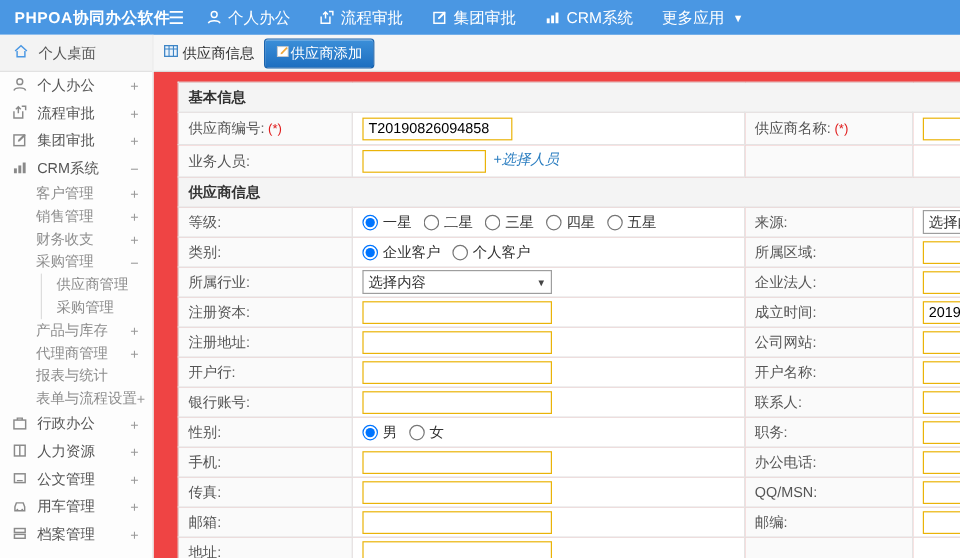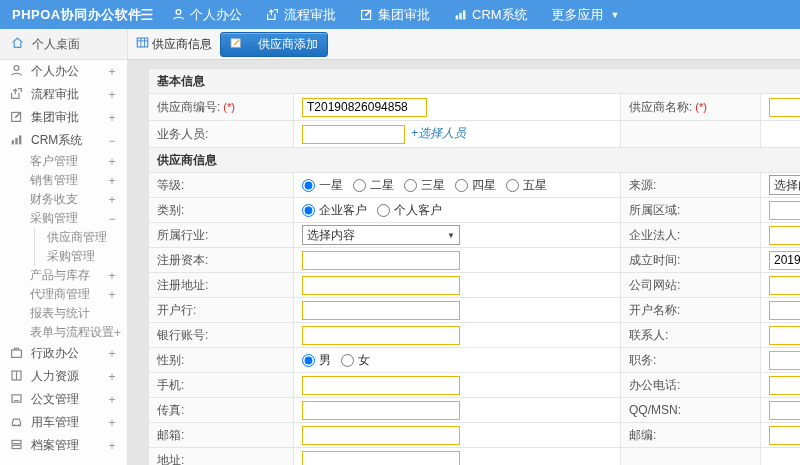--- a/index.html
+++ b/index.html
@@ -30,24 +30,24 @@
   .side-sub { height:19px; display:flex; align-items:center; padding:0 10px 0 30px; color:#8c8c8c; font-size:12px; cursor:pointer; }
   .side-sub .lbl { flex:1; white-space:nowrap; }
   .subsub-wrap { border-left:1px solid #ddd; margin-left:34px; }
   .side-subsub { height:19px; display:flex; align-items:center; padding-left:12px; color:#8c8c8c; cursor:pointer; white-space:nowrap; }
 
   
   .main { flex:1; display:flex; flex-direction:column; overflow:hidden; }
   .tabstrip { height:31px; background:#f6f6f6; border-bottom:1px solid #d9d9d9;
     display:flex; align-items:center; padding-left:8px; gap:8px; }
   .tab-plain { display:flex; align-items:center; gap:3px; color:#333; cursor:pointer; }
-  .tab-active { display:flex; align-items:center; gap:16px; color:#fff; cursor:pointer;
+  .tab-active { display:flex; align-items:center; gap:0; color:#fff; cursor:pointer;
     background:linear-gradient(#3b8fd9,#1e6fc0); border:1px solid #1a63ad; border-radius:3px;
     padding:3px 9px; box-shadow:inset 0 1px 0 rgba(255,255,255,.3); }
-  .content { flex:1; padding:8px 0 0 20px; background:#e5e5e5; overflow:hidden; }
+  .content { flex:1; padding:8px 0 0 20px; background:#ef4444; overflow:hidden; }
 
   
   table.form { width:752px; border-collapse:collapse; table-layout:fixed; }
   table.form td { border:1px solid #e4e4e4; padding:0 8px; height:25px; font-size:12px; }
   td.sec { background:#f4f4f4; color:#333; font-weight:bold; padding-left:10px; height:24px; }
   td.lbl { background:#fafafa; color:#555; padding-left:10px; white-space:nowrap; }
   td.fld { background:#fff; }
   tr.tall td { height:27px; }
   .req { color:#e02020; font-size:11px; margin-left:3px; }
   .inp { height:19px; border:1px solid #eab308; padding:0 4px; font-size:12px; vertical-align:middle;

